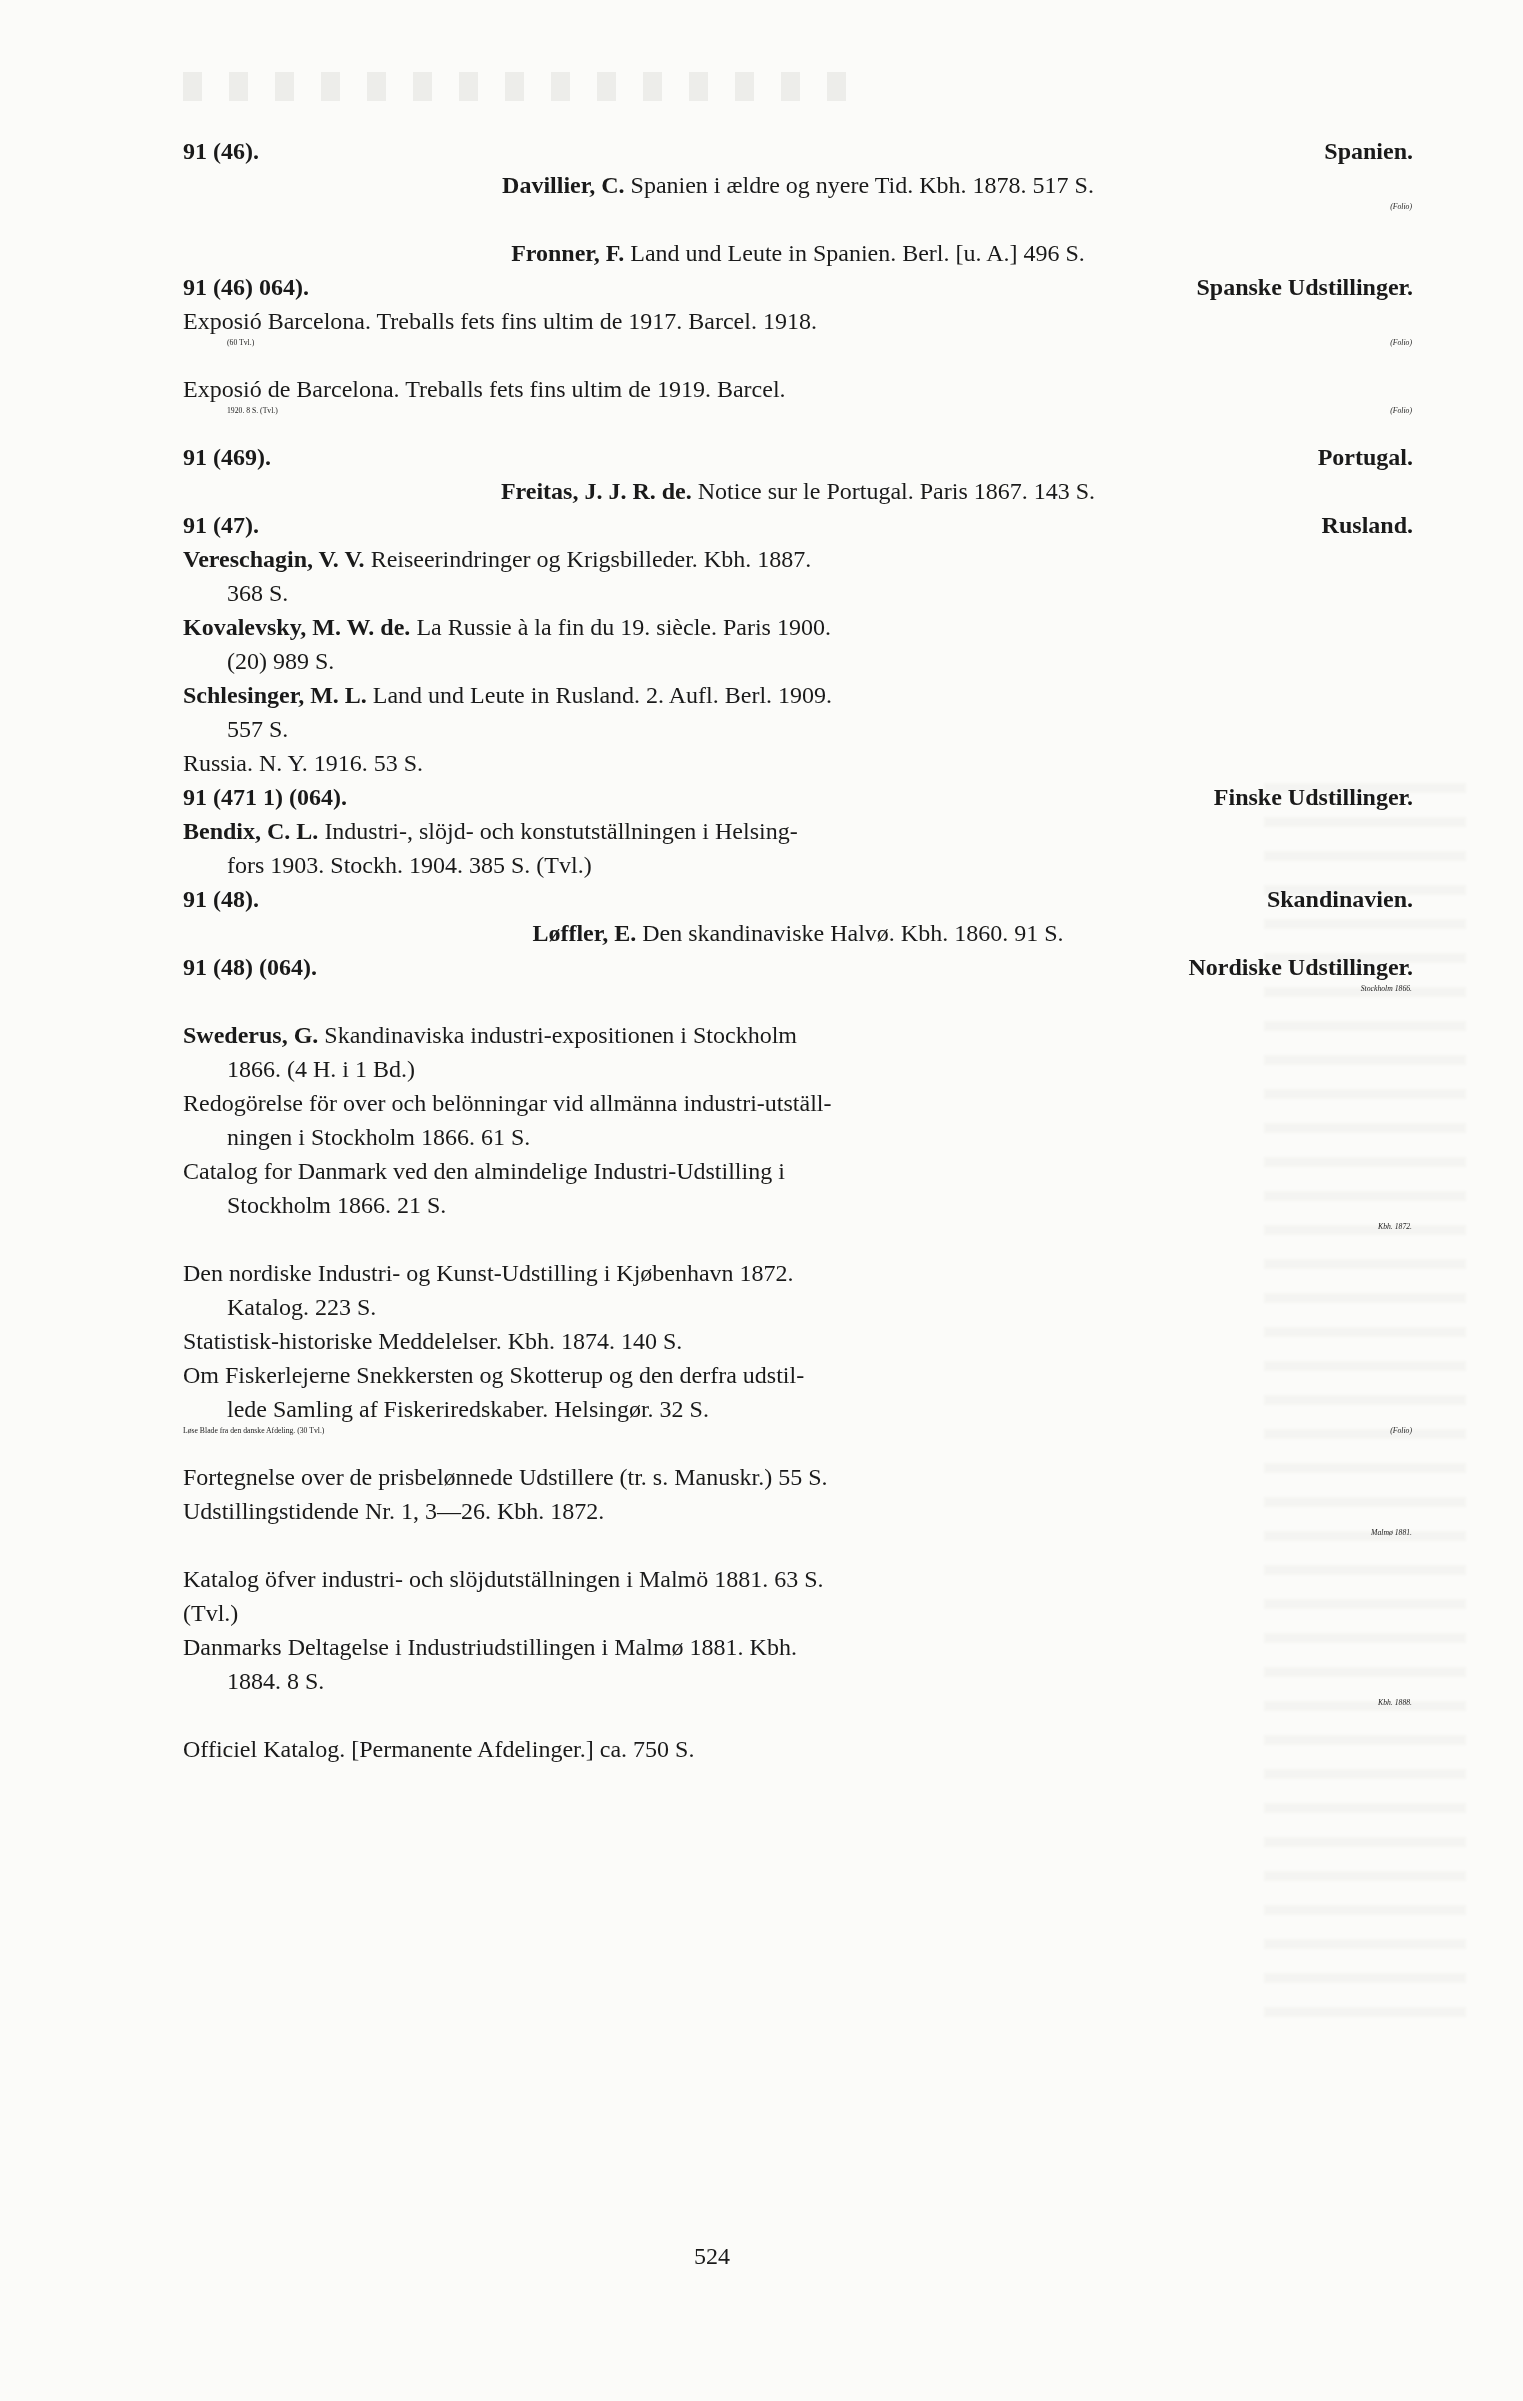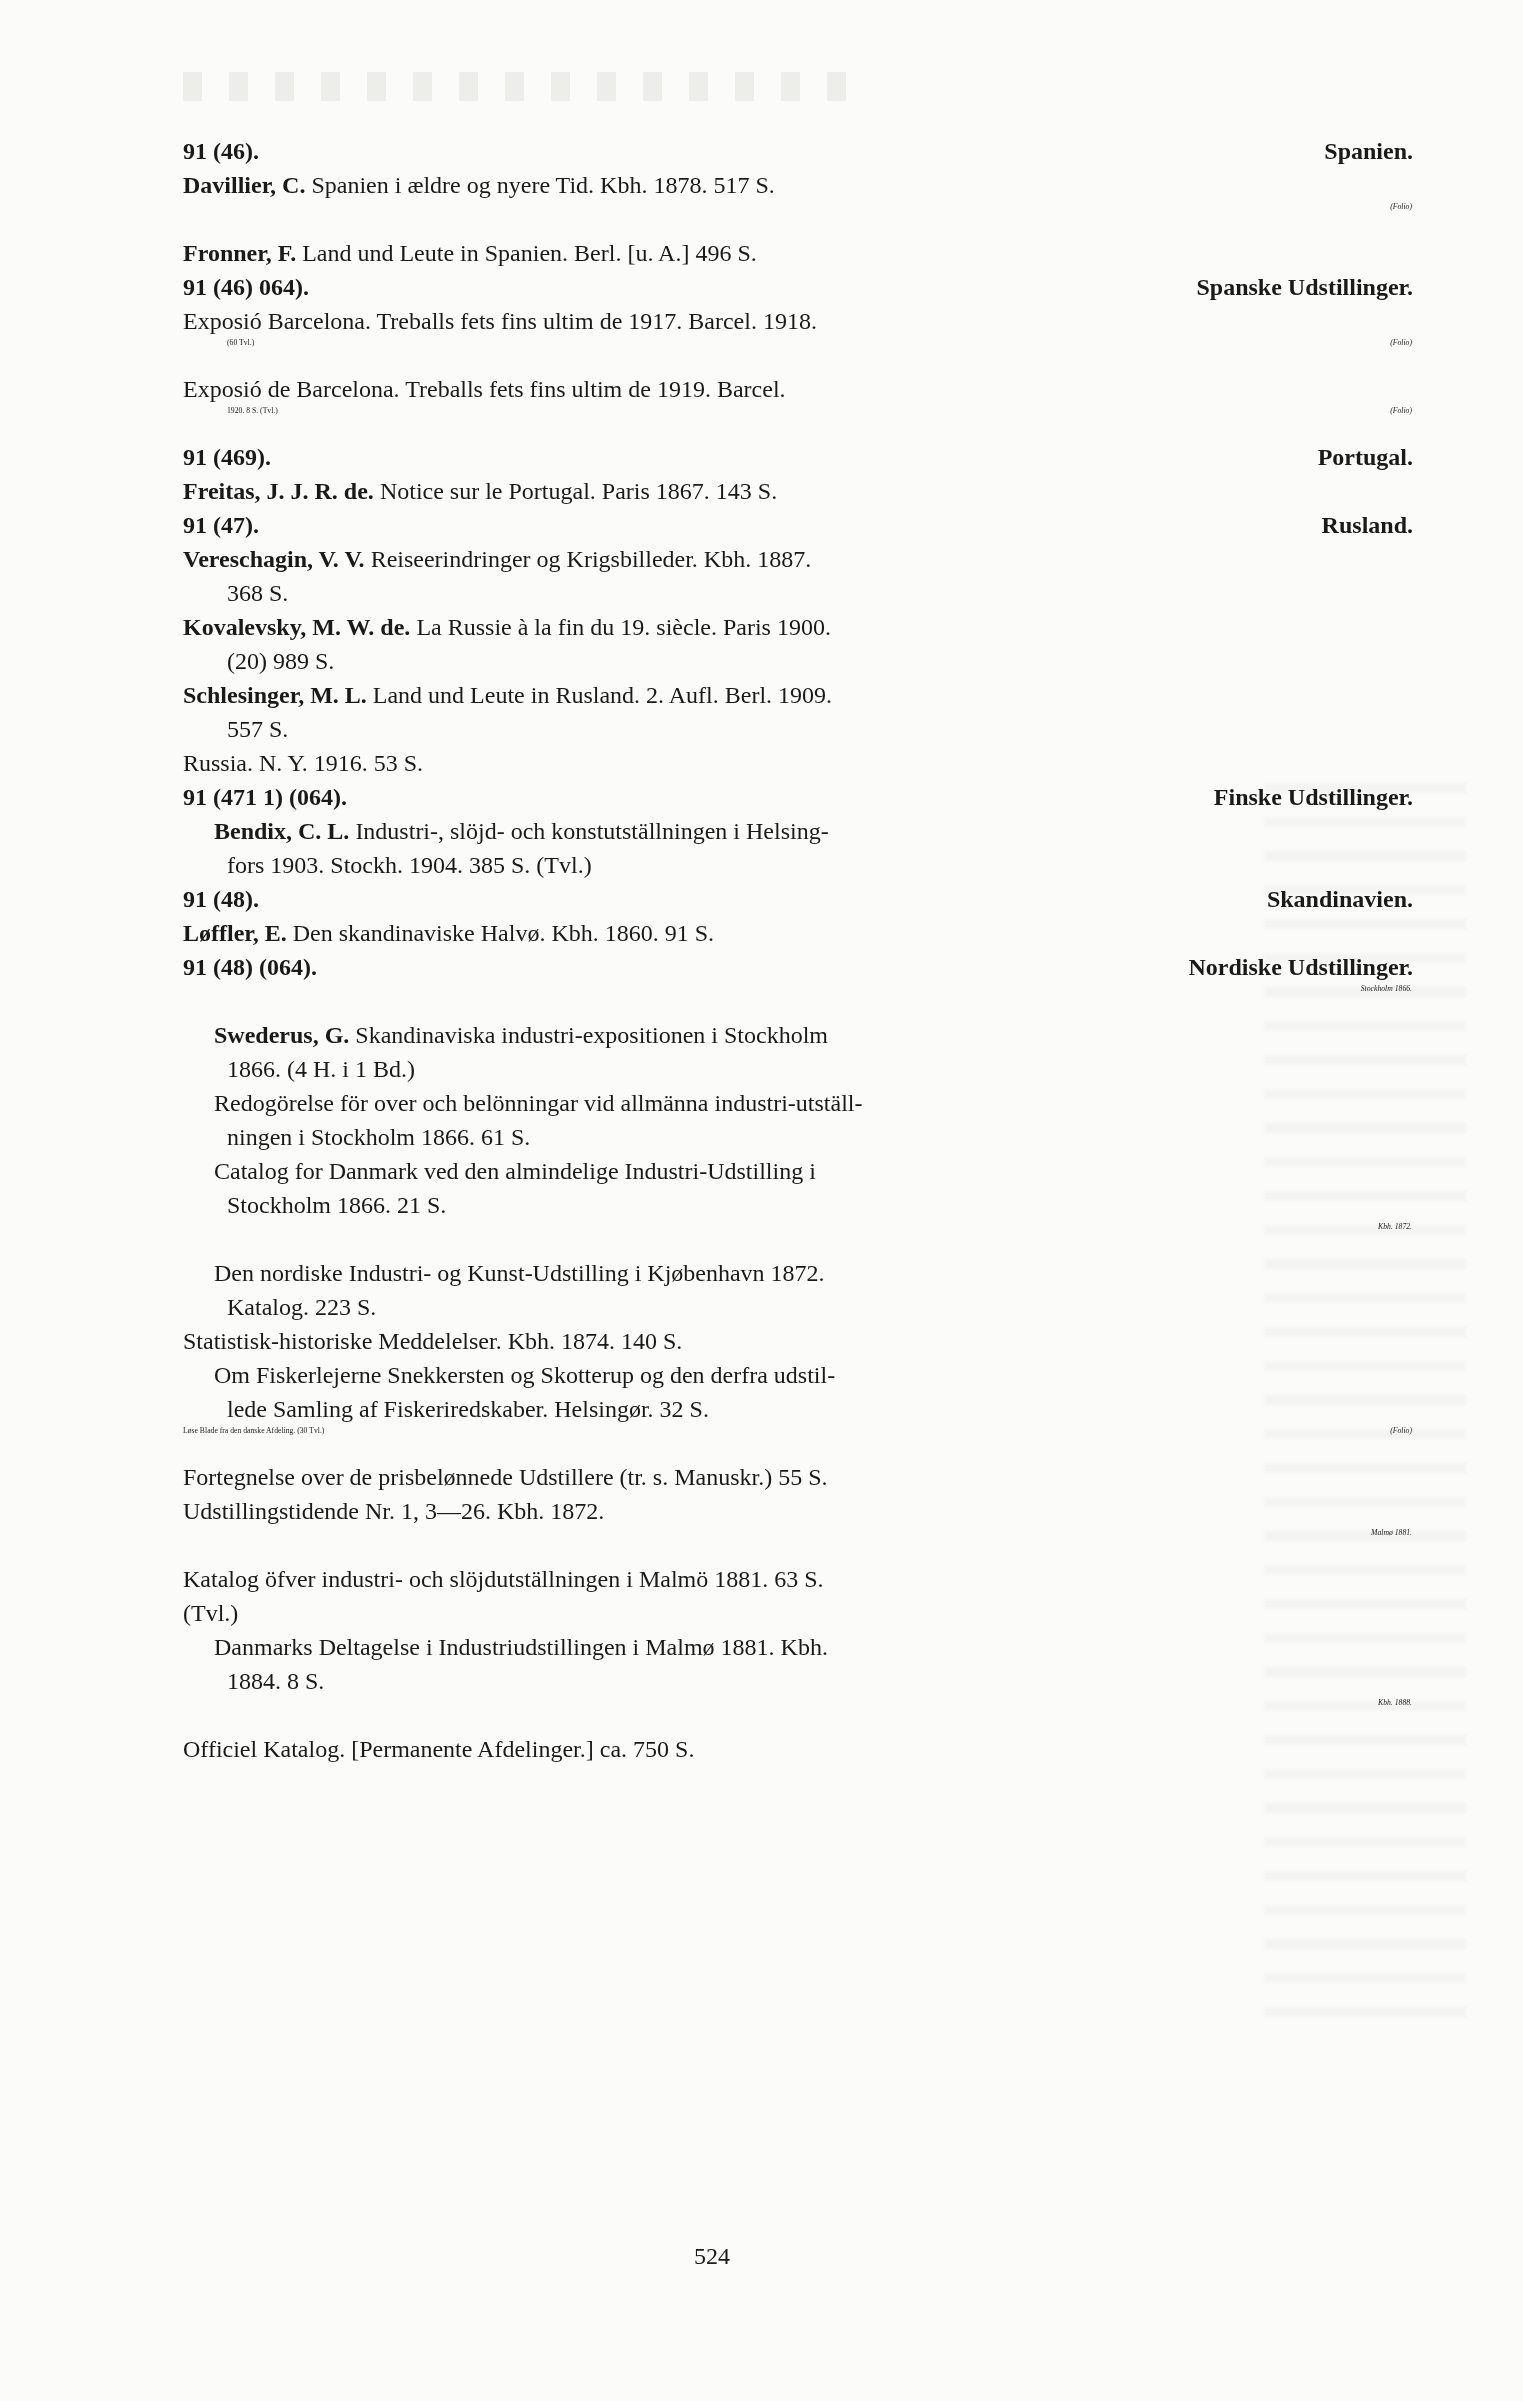--- a/index.html
+++ b/index.html
@@ -70,25 +70,25 @@
   .rightpad {
     position: absolute;
     right: 1px;
     top: 0;
     white-space: nowrap;
     font-style: italic;
   }
   .indent1 { padding-left: 44px; }
   .just-full {
     text-align: justify;
-    margin-left: 31px;
   }
   .hang {
     padding-left: 44px;
     text-indent: -44px;
+    text-align: center;
   }
   .folio-line {
     position: relative;
     height: 34px;
   }
   .page-number {
     position: absolute;
     left: 0;
     top: 2243px;
     width: 1424px;

